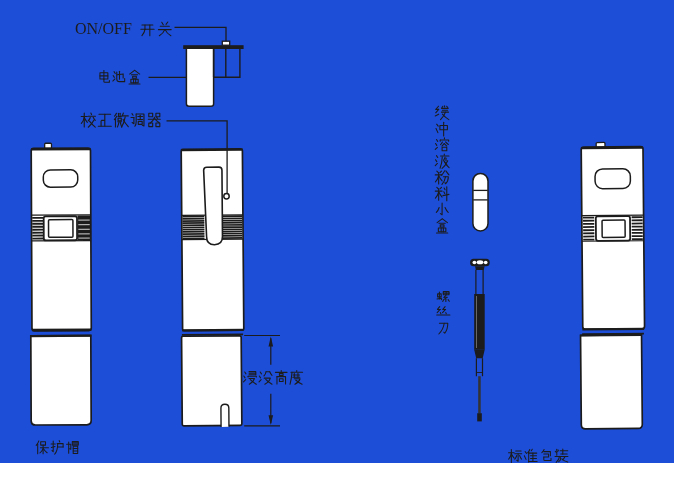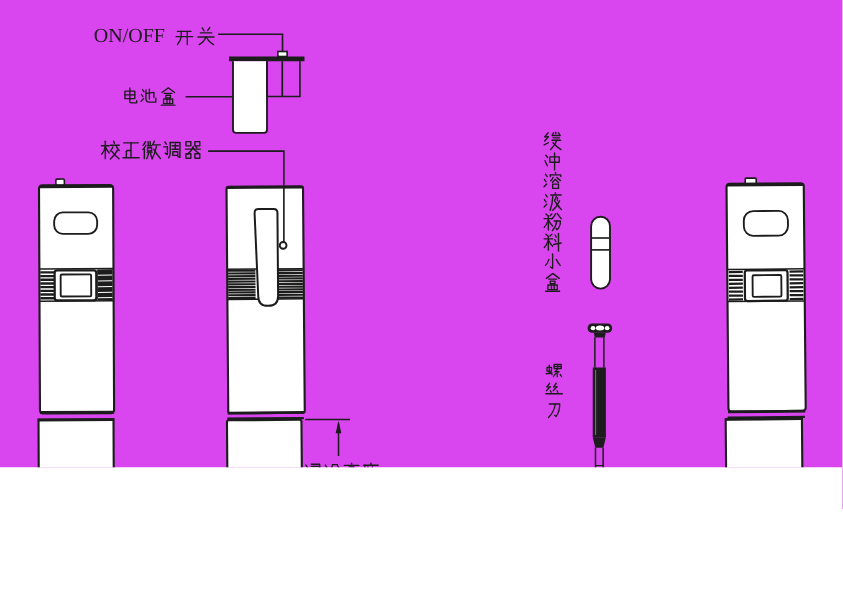--- a/index.html
+++ b/index.html
@@ -1,12 +1,12 @@
 <!DOCTYPE html>
-<html><head><meta charset="utf-8"><style>html,body{margin:0;padding:0;background:#fff;}#page{position:relative;width:674px;height:374px;background:#d946ef;overflow:hidden;text-align:right;}</style></head><body>
+<html><head><meta charset="utf-8"><style>html,body{margin:0;padding:0;background:#fff;}#page{position:relative;width:674px;height:463px;background:#1d4ed8;overflow:hidden;text-align:right;}</style></head><body>
 <div id="page">
     <svg width="674" height="479" viewBox="0 0 674 479" style="position:absolute;top:0;left:0">
       <rect x="183.2" y="45.2" width="60.4" height="3.8" fill="#1c1c1c"></rect>
       <rect x="222.3" y="41.2" width="7.4" height="4.0" rx="0" fill="#fff" stroke="#1c1c1c" stroke-width="1.3"></rect>
       <path d="M186.4,49 V103.8 Q186.4,106.3 189,106.3 H211 Q213.6,106.3 213.6,104 V49" fill="#fff" stroke="#1c1c1c" stroke-width="1.5"></path>
       <path d="M239.9,49 V77.2 H213.6" fill="none" stroke="#1c1c1c" stroke-width="1.4"></path>
       <line x1="213.6" y1="49.0" x2="213.6" y2="77.2" stroke="#1c1c1c" stroke-width="1.4"></line>
       <line x1="225.8" y1="49.0" x2="225.8" y2="77.2" stroke="#1c1c1c" stroke-width="1.4"></line>
       <path d="M174.5,27.4 H226 V41.2" fill="none" stroke="#1c1c1c" stroke-width="1.3"></path>
       <line x1="148.5" y1="77.4" x2="186.4" y2="77.4" stroke="#1c1c1c" stroke-width="1.3"></line>

